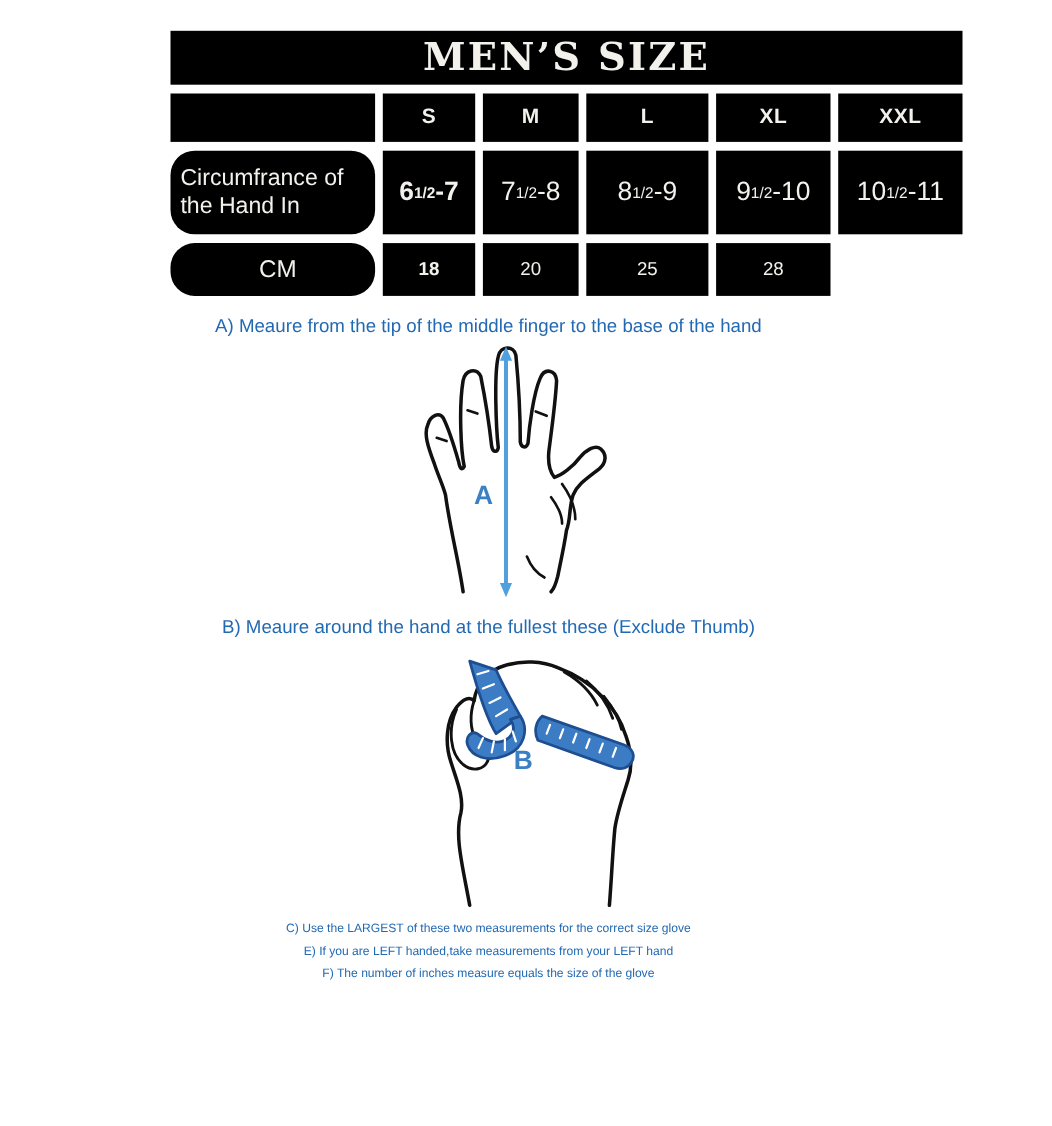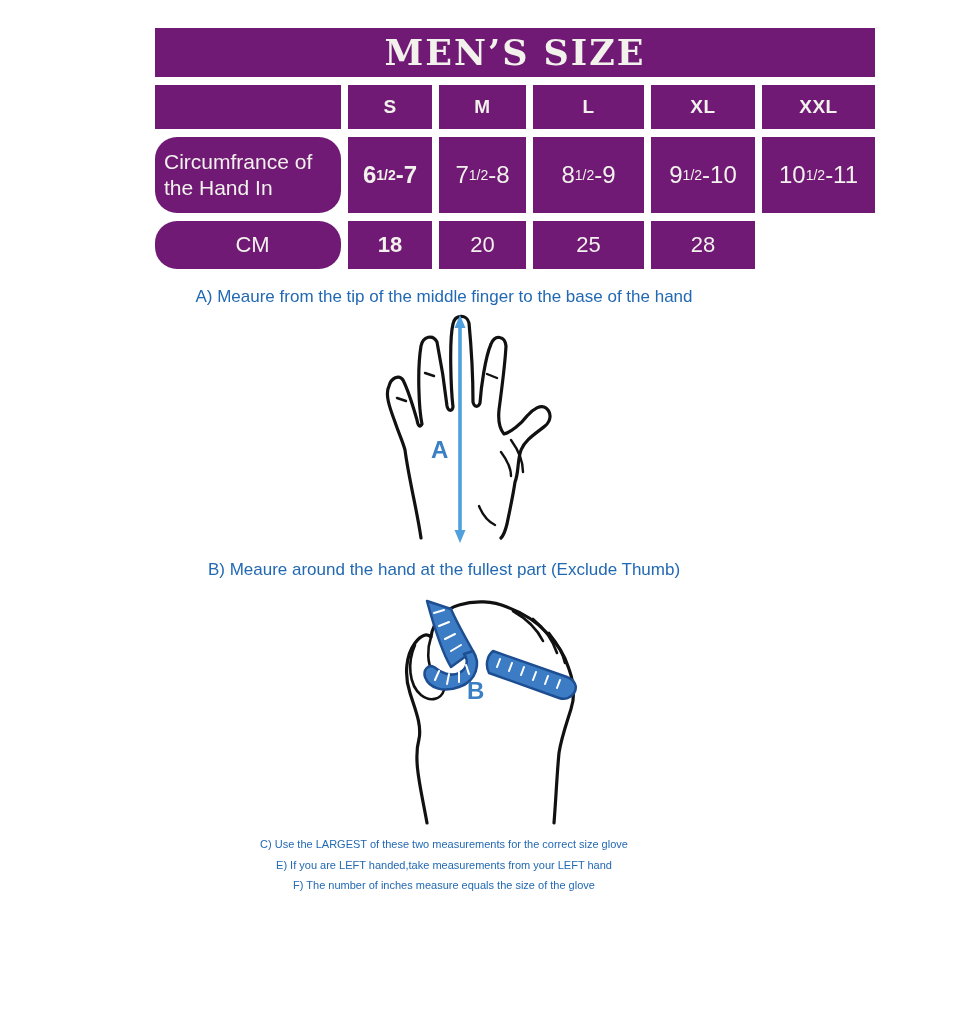--- a/index.html
+++ b/index.html
@@ -11,37 +11,37 @@
 
   
   .size-table{
     position:absolute;left:155px;top:28px;width:720px;
     display:grid;
     grid-template-columns:186px 84px 87px 111px 104px 113px;
     grid-template-rows:49px 44px 76px 48px;
     column-gap:7px;row-gap:8px;
   }
   .cell{
-    background:#701a75;color:#f2f1ec;
+    background:#000000;color:#f2f1ec;
     display:flex;align-items:center;justify-content:center;
     text-align:center;
   }
   .title-cell{
     grid-column:1 / -1;
     font-family:"DejaVu Serif", serif;
     font-weight:800;font-size:35px;letter-spacing:2px;
   }
   .head-cell{font-size:19px;font-weight:bold;letter-spacing:.5px;}
   .label-cell{
     justify-content:flex-start;text-align:left;
     font-size:21px;line-height:1.25;padding-left:9px;border-radius:22px;
   }
   .cm-label{justify-content:center;font-size:22px;}
   .val-cell{font-size:24px;}
-  .cm-val{font-size:22px;}
+  .cm-val{font-size:17px;}
   .frac{font-size:14px;letter-spacing:0;}
   .bold{font-weight:bold;}
 
   
   .instr{
     position:absolute;left:0;width:888px;text-align:center;
     color:#2269b3;font-size:17px;
   }
   .instr-a{top:287px;}
   .instr-b{top:560px;}
@@ -145,21 +145,21 @@
     </g>
 
     <g>
       <line x1="77" y1="14" x2="77" y2="224" stroke="#4fa0dc" stroke-width="3.6"></line>
       <polygon points="77,5 71.5,18 82.5,18" fill="#4fa0dc"></polygon>
       <polygon points="77,233 71.5,220 82.5,220" fill="#4fa0dc"></polygon>
     </g>
     <text class="measure-label" x="48" y="148">A</text>
   </svg>
 
-  <div class="instr instr-b">B) Meaure around the hand at the fullest part (Exclude Thumb)</div>
+  <div class="instr instr-b">B) Meaure around the hand at the fullest these (Exclude Thumb)</div>
 
   <svg class="hand-b" width="192" height="234" viewBox="0 0 192 234">
 
     <path d="M30 230
          C24 196 16 168 22 146
          C25 132 18 116 13 100
          C7 82 9 62 18 50
          C24 42 30 40 34 44
          C36 28 48 16 62 12
          C78 7 96 8 110 14

